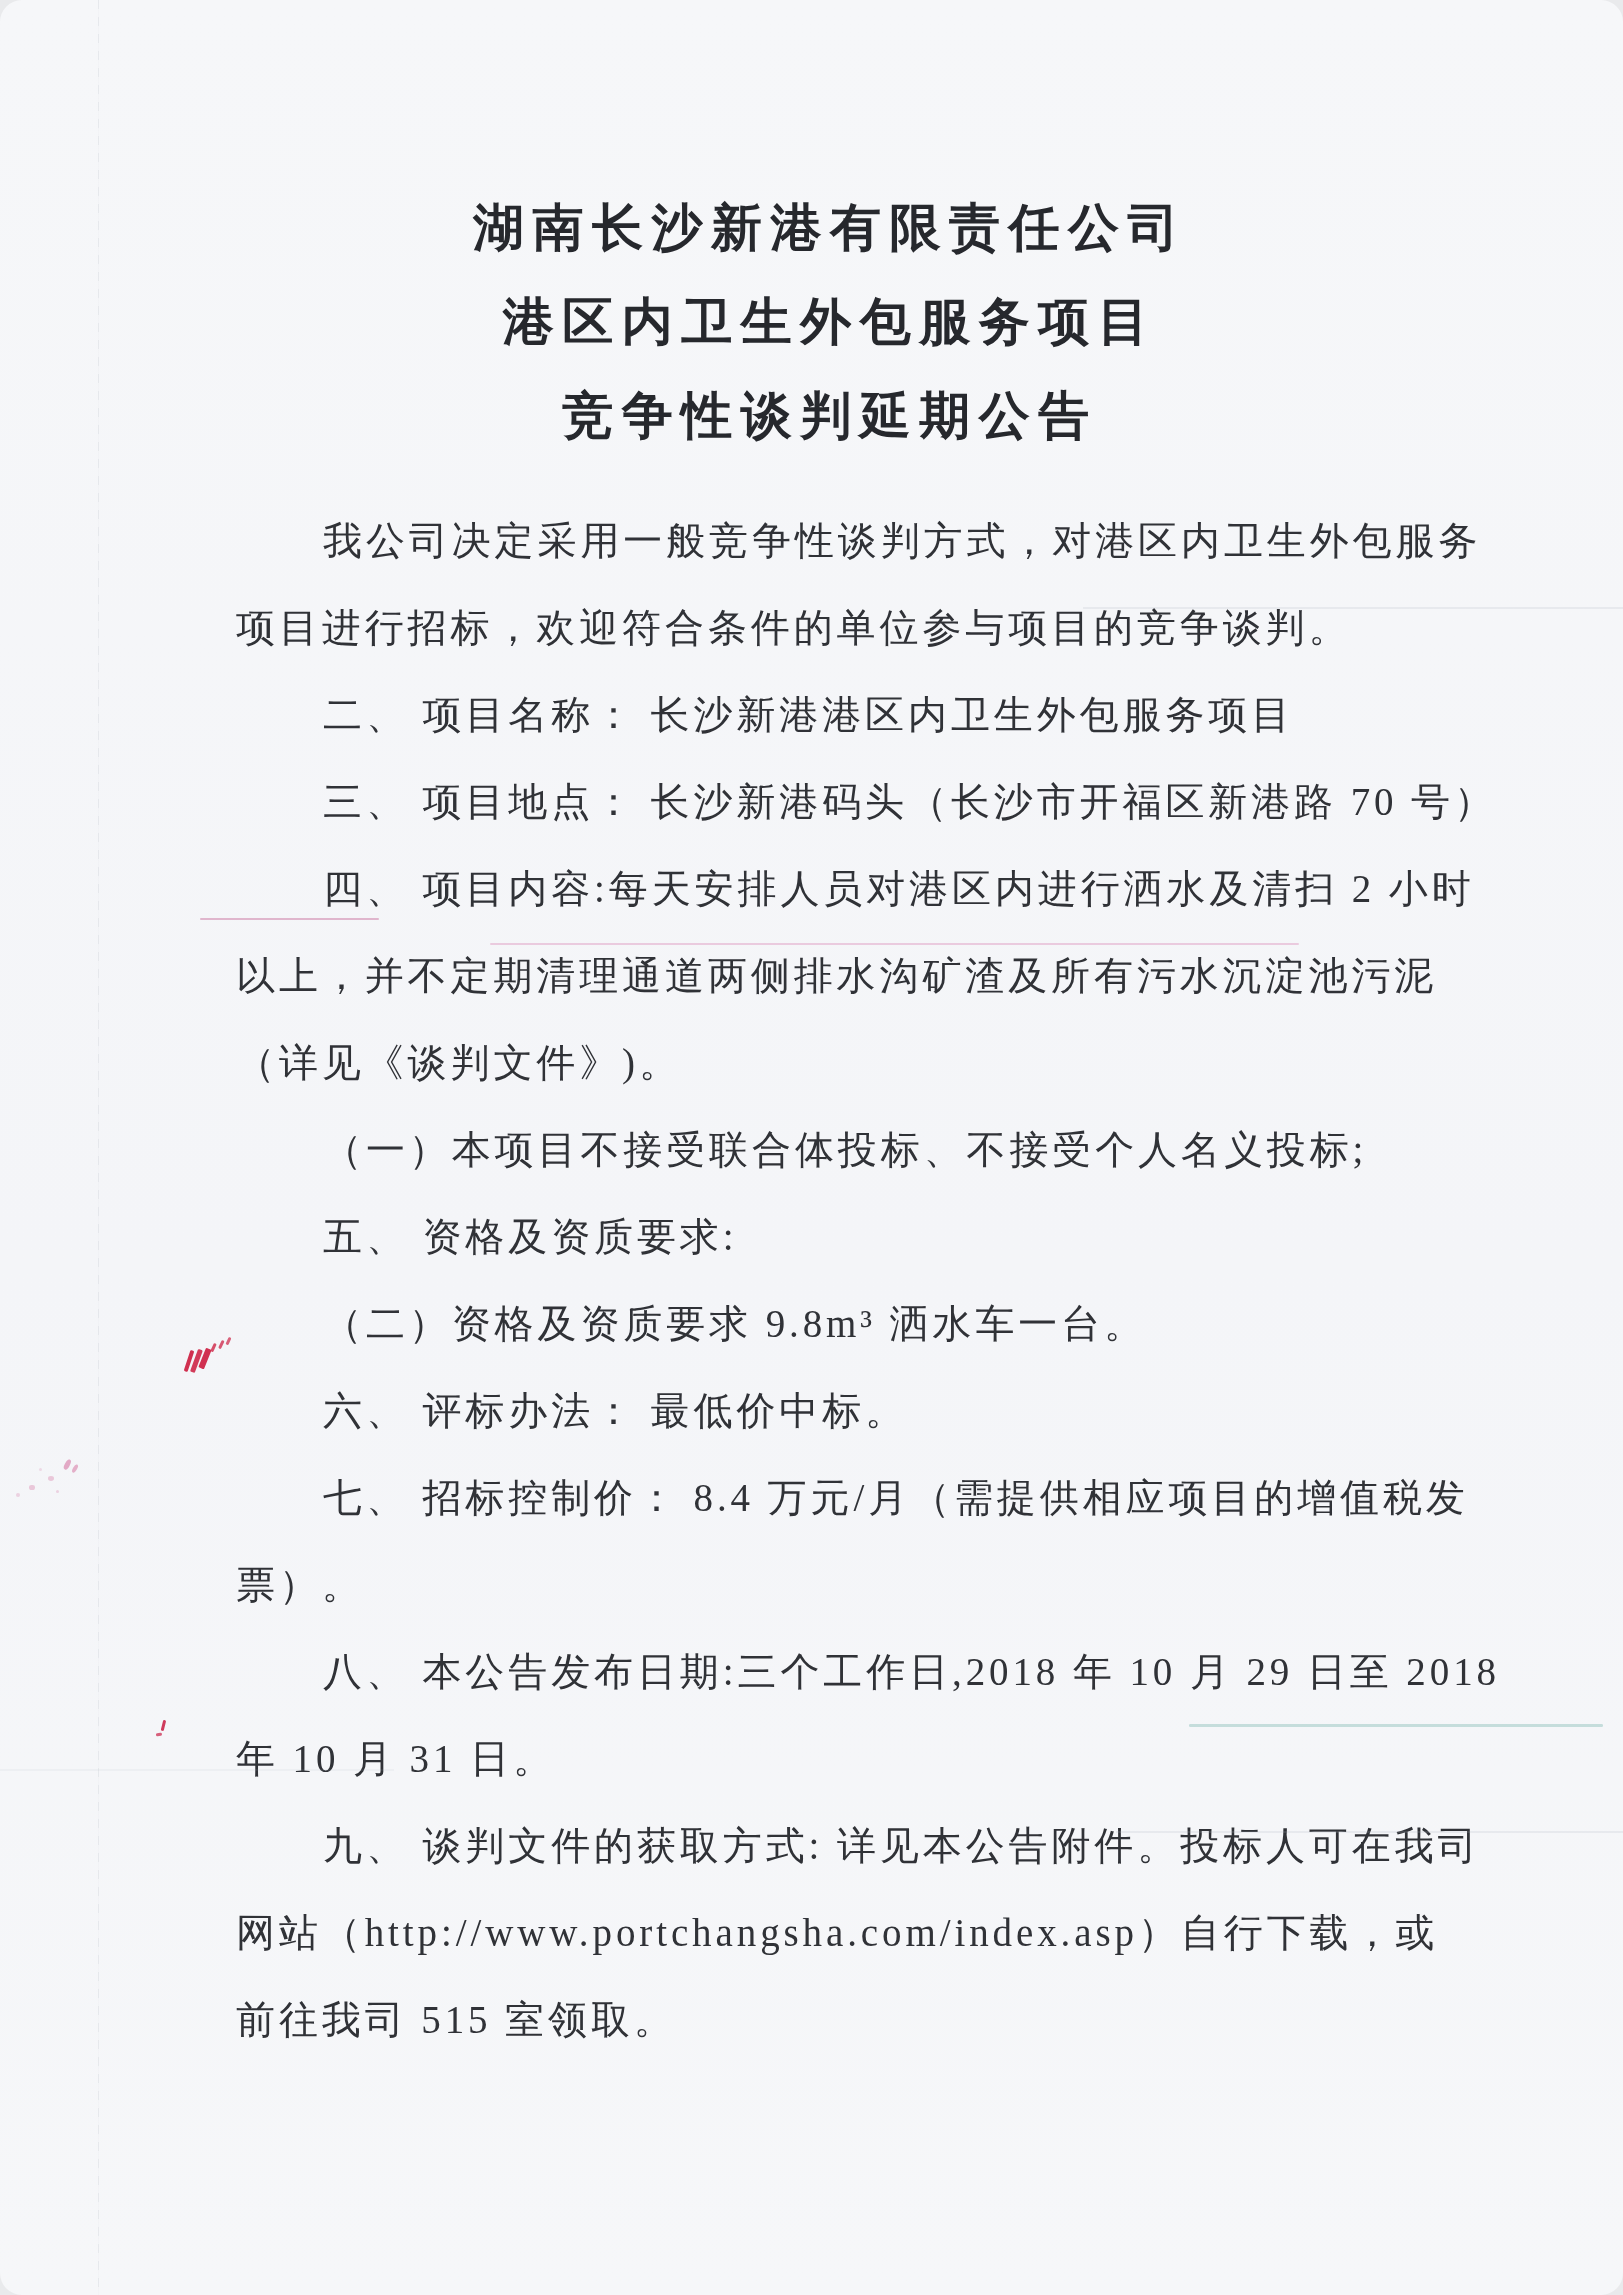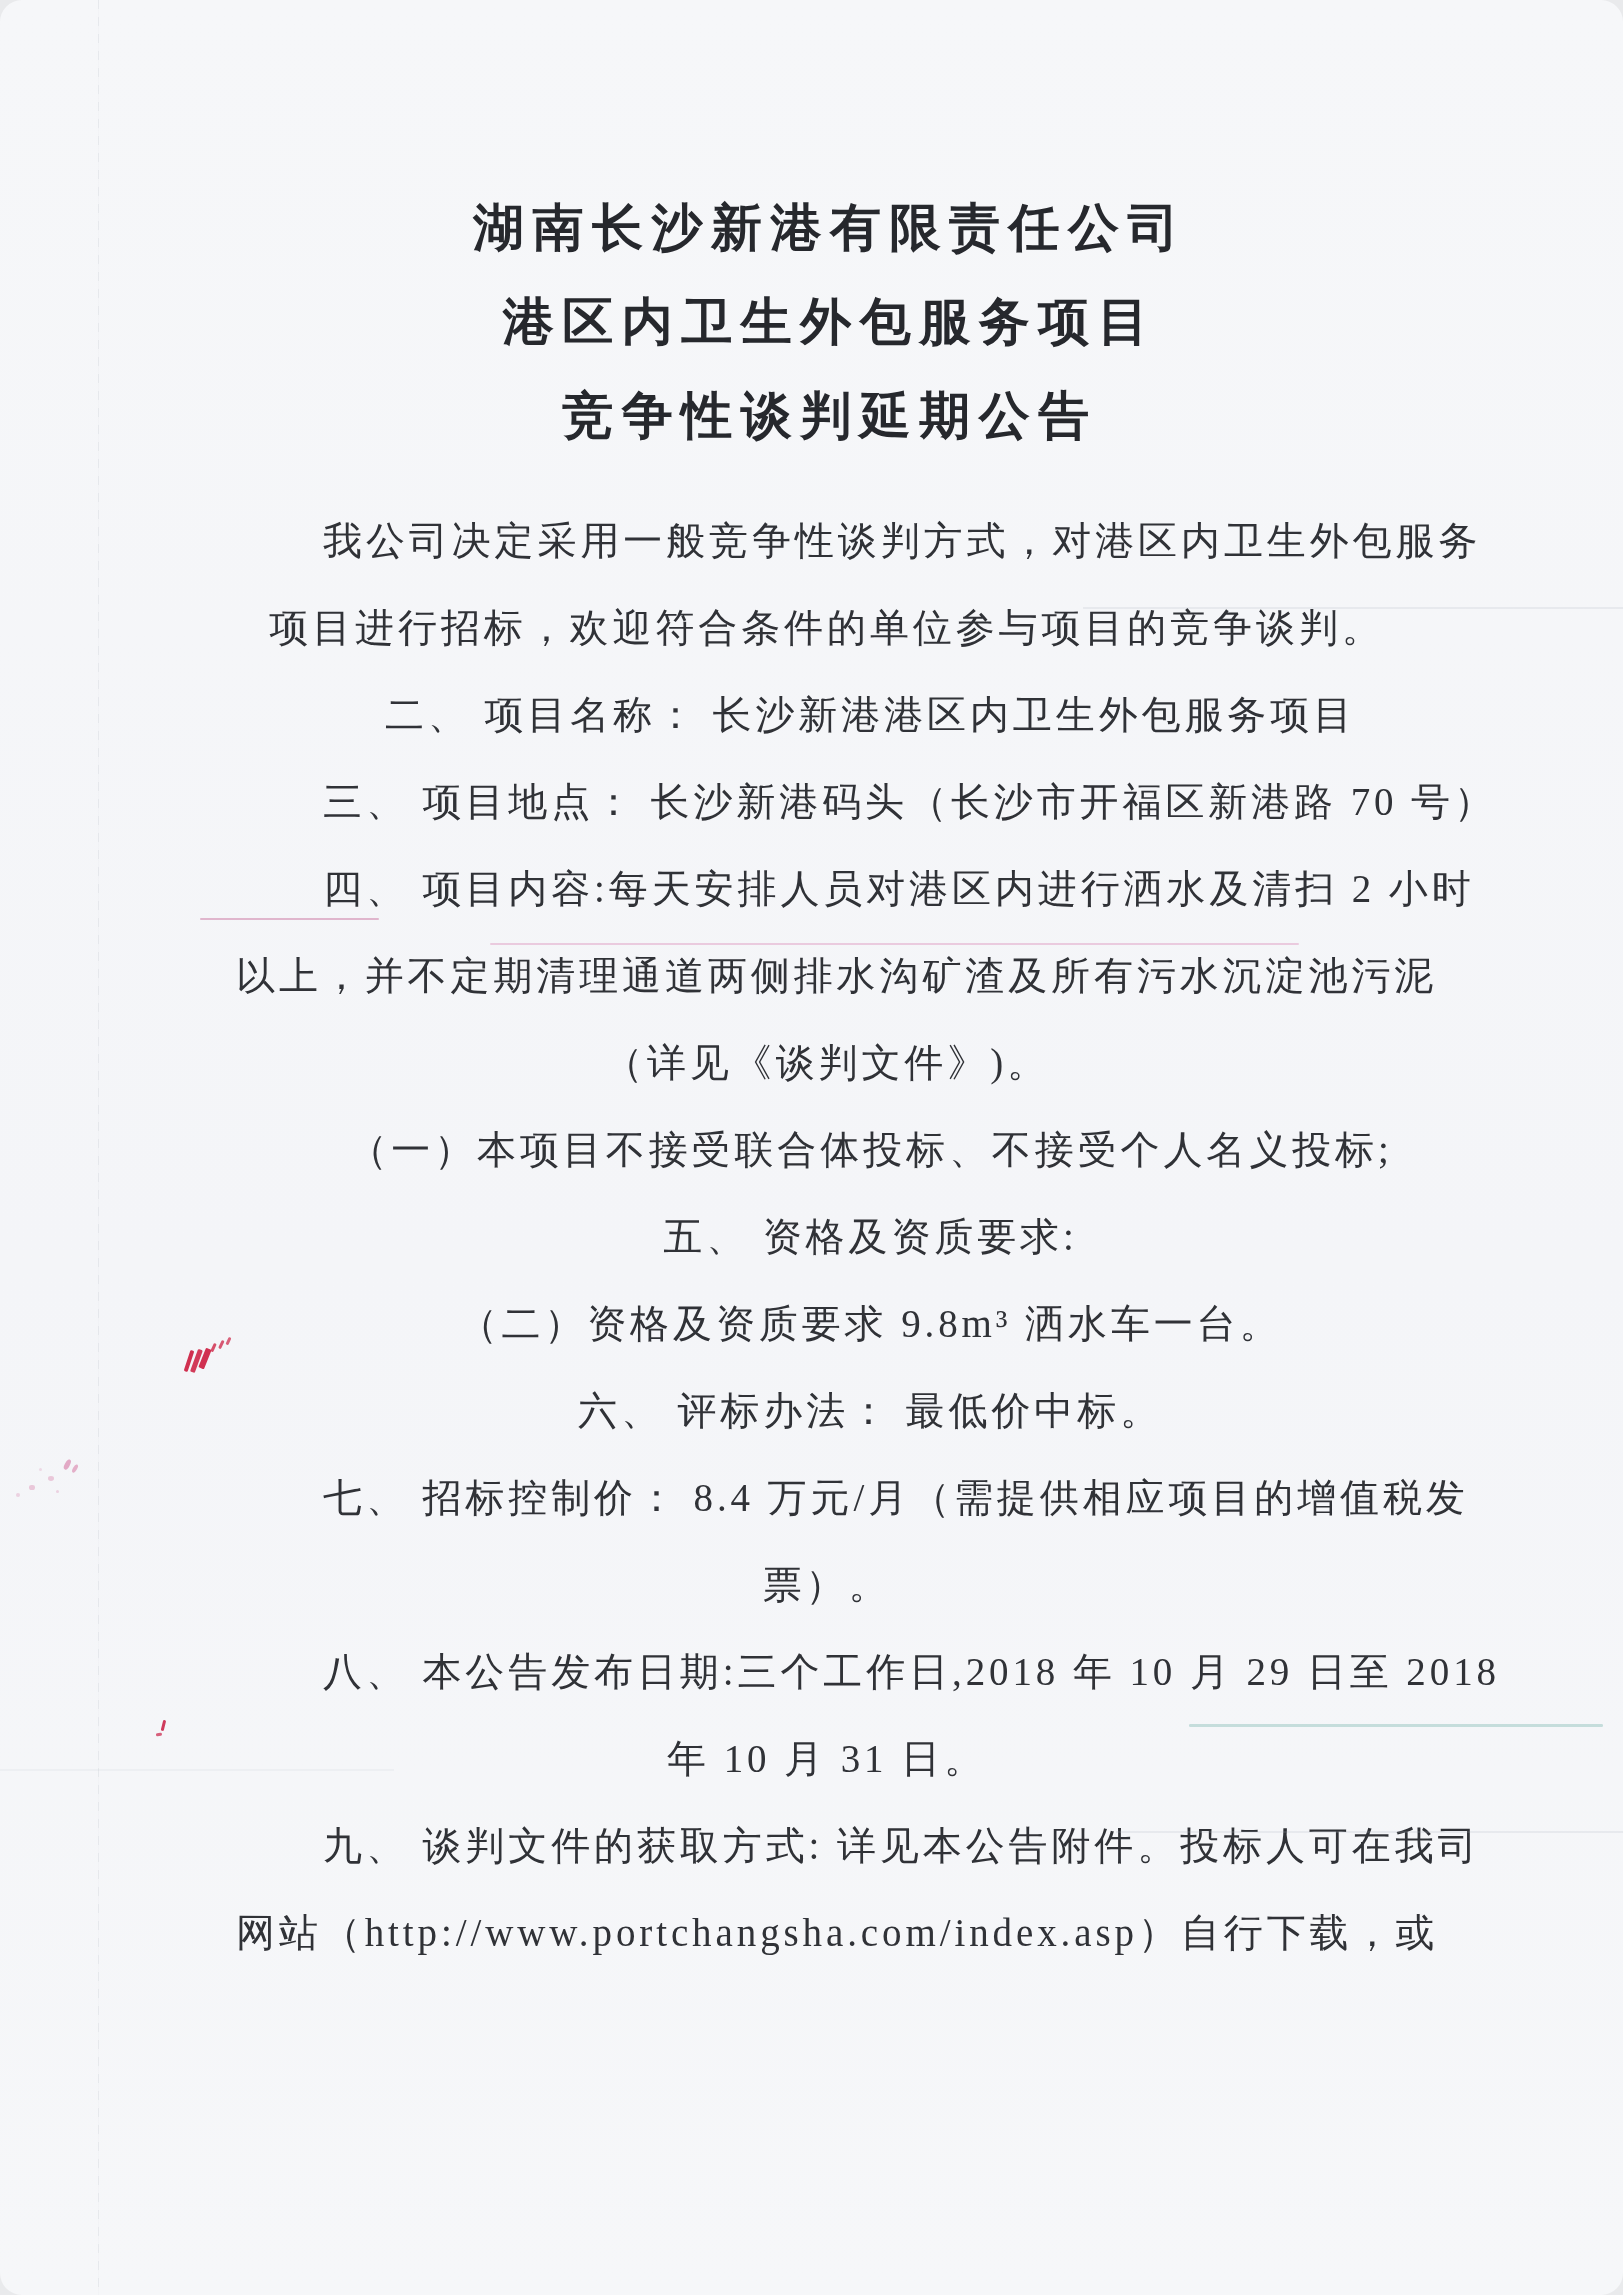--- a/index.html
+++ b/index.html
@@ -44,21 +44,21 @@
   .body-block {
     position: absolute;
     left: 236px; top: 497px;
     width: 1182px;
     font-size: 39px;
     letter-spacing: 3.9px;
     line-height: 87px;
     white-space: nowrap;
     color: #303237;
   }
-  .line { position: relative; height: 87px; text-align: center; }
+  .line { position: relative; height: 87px; }
   .ind2 { padding-left: 87px; }
   
   .pink-line-a {
     position: absolute; left: 200px; top: 918px;
     width: 179px; height: 2px;
     background: rgba(205,130,170,0.55);
     border-radius: 1.3px;
   }
   .pink-line-b {
     position: absolute; left: 490px; top: 943px;
@@ -133,20 +133,21 @@
     <div class="line ind2">（一）本项目不接受联合体投标、不接受个人名义投标;</div>
     <div class="line ind2">五、 资格及资质要求:</div>
     <div class="line ind2">（二）资格及资质要求 9.8m³ 洒水车一台。</div>
     <div class="line ind2">六、 评标办法： 最低价中标。</div>
     <div class="line ind2">七、 招标控制价： 8.4 万元/月（需提供相应项目的增值税发</div>
     <div class="line">票）。</div>
     <div class="line ind2">八、 本公告发布日期:三个工作日,2018 年 10 月 29 日至 2018</div>
     <div class="line">年 10 月 31 日。</div>
     <div class="line ind2">九、 谈判文件的获取方式: 详见本公告附件。投标人可在我司</div>
     <div class="line">网站（http://www.portchangsha.com/index.asp）自行下载，或</div>
+    <div class="line">前往我司 515 室领取。</div>
   </div>
 
   <div class="pink-line-a"></div>
   <div class="pink-line-b"></div>
   <div class="teal-line"></div>
   <div class="streak streak-1"></div>
   <div class="streak streak-2"></div>
   <div class="streak streak-3"></div>
 
   <div class="red-marks">

